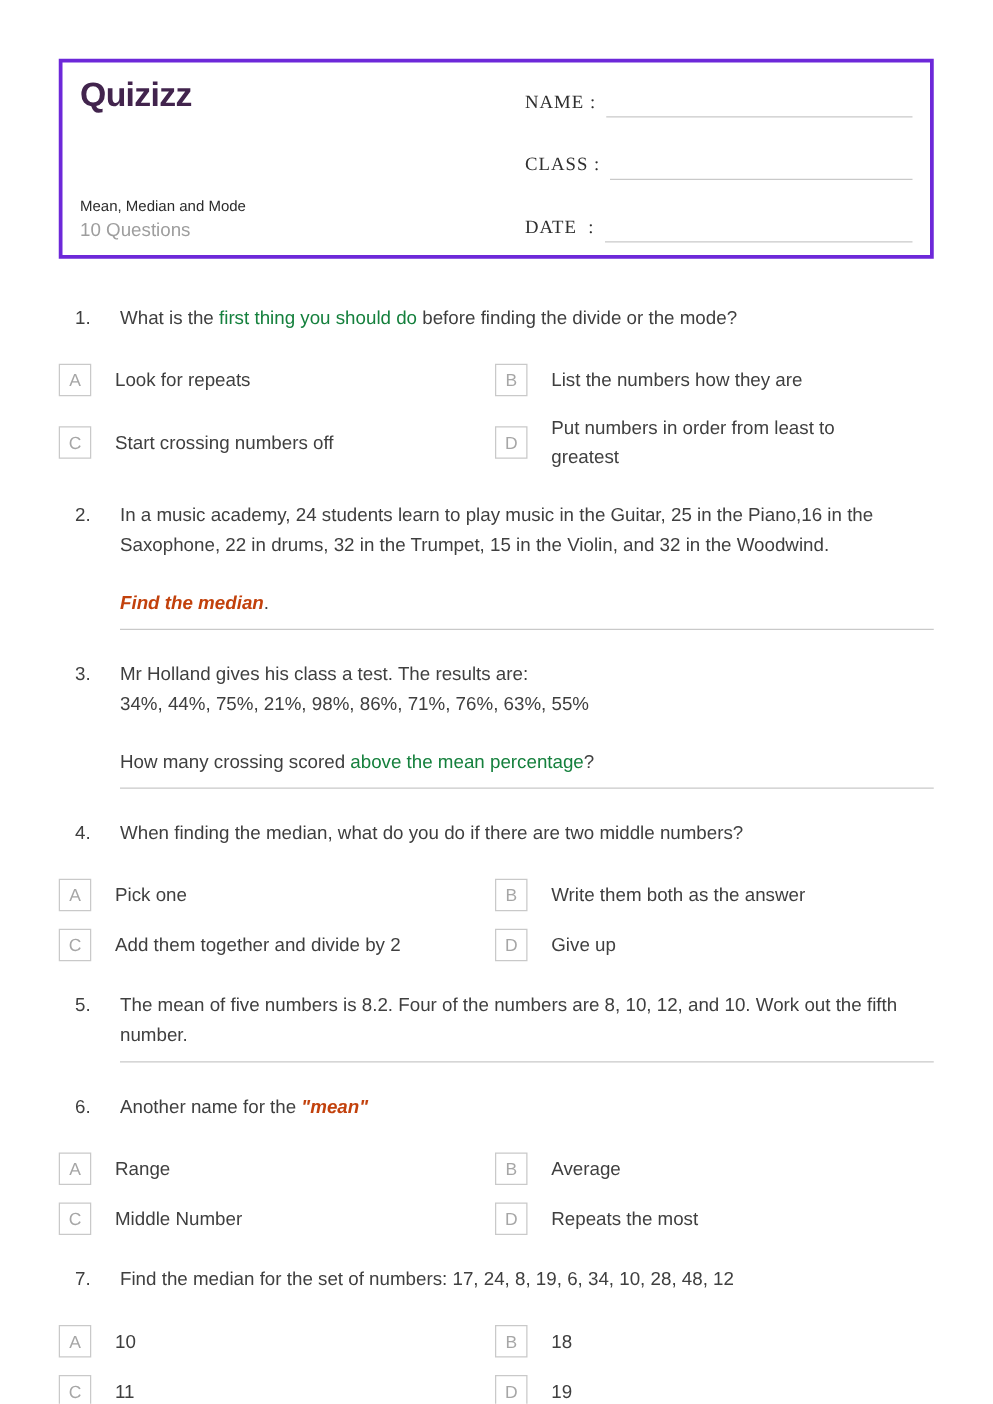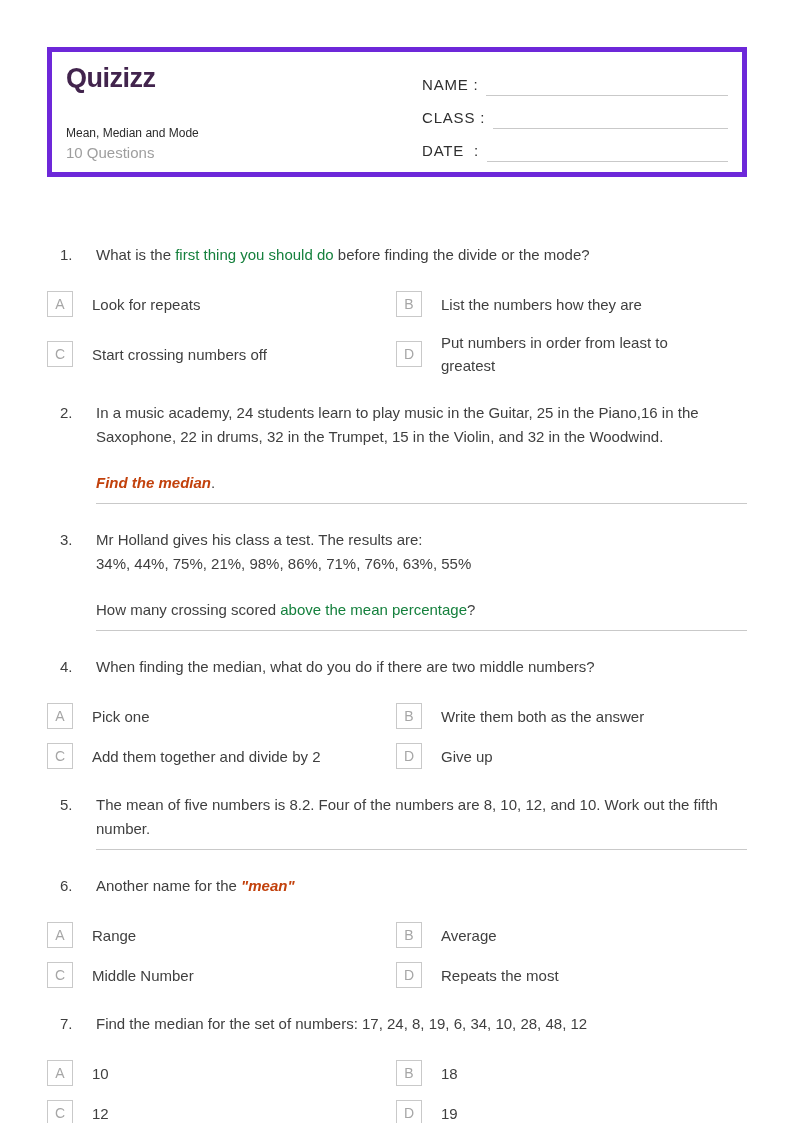--- a/index.html
+++ b/index.html
@@ -6,33 +6,33 @@
   html, body { width: 794px; height: 1123px; overflow: hidden; background: #ffffff; }
   body {
     font-family: "Liberation Sans", "DejaVu Sans", sans-serif;
     color: #3f3f3f;
     position: relative;
   }
   .page { width: 794px; height: 1123px; overflow: hidden; }
 
   
   .header-card {
-    position: absolute; left: 47px; top: 47px; width: 700px; height: 130px;
-    border: 5px solid #6d28d9; background: #fff;
+    position: absolute; left: 47px; top: 47px; width: 700px; height: 160px;
+    border: 3px solid #6d28d9; background: #fff;
     display: flex;
   }
   .header-left { flex: 0 0 370px; position: relative; padding: 13px 14px; }
   .logo {
     font-size: 27px; font-weight: 800; letter-spacing: -0.5px;
     color: #42244d; line-height: 1;
   }
   .quiz-title { position: absolute; left: 14px; bottom: 32px; font-size: 12px; color: #2b2b2b; }
   .quiz-subtitle { position: absolute; left: 14px; bottom: 11px; font-size: 15px; color: #9e9e9e; }
   .header-right { flex: 1; padding: 14px 14px 10px 0; display: flex; flex-direction: column; justify-content: space-between; }
-  .field-row { display: flex; align-items: flex-end; height: 30px; }
+  .field-row { display: flex; align-items: flex-end; height: 30px; font-family: Liberation Serif, serif; }
   .field-label { font-size: 15px; color: #2f2f2f; letter-spacing: 0.8px; white-space: pre; padding-bottom: 3px; }
   .field-line { flex: 1; border-bottom: 1px solid #c9c9c9; margin-left: 8px; height: 24px; }
 
   
   .questions { position: absolute; left: 47px; top: 177px; width: 700px; }
   .question { position: relative; margin-top: 0; }
   .q1 { margin-top: 66px; }
   .question + .question { margin-top: 24px; }
   .qnum {
     position: absolute; left: 13px; top: 0;
@@ -179,21 +179,21 @@
           <div class="option">
             <span class="option-box">A</span>
             <span class="option-text">10</span>
           </div>
           <div class="option">
             <span class="option-box">B</span>
             <span class="option-text">18</span>
           </div>
           <div class="option">
             <span class="option-box">C</span>
-            <span class="option-text">12</span>
+            <span class="option-text">11</span>
           </div>
           <div class="option">
             <span class="option-box">D</span>
             <span class="option-text">19</span>
           </div>
         </div>
       </div>
     </div>
 
 </div>

